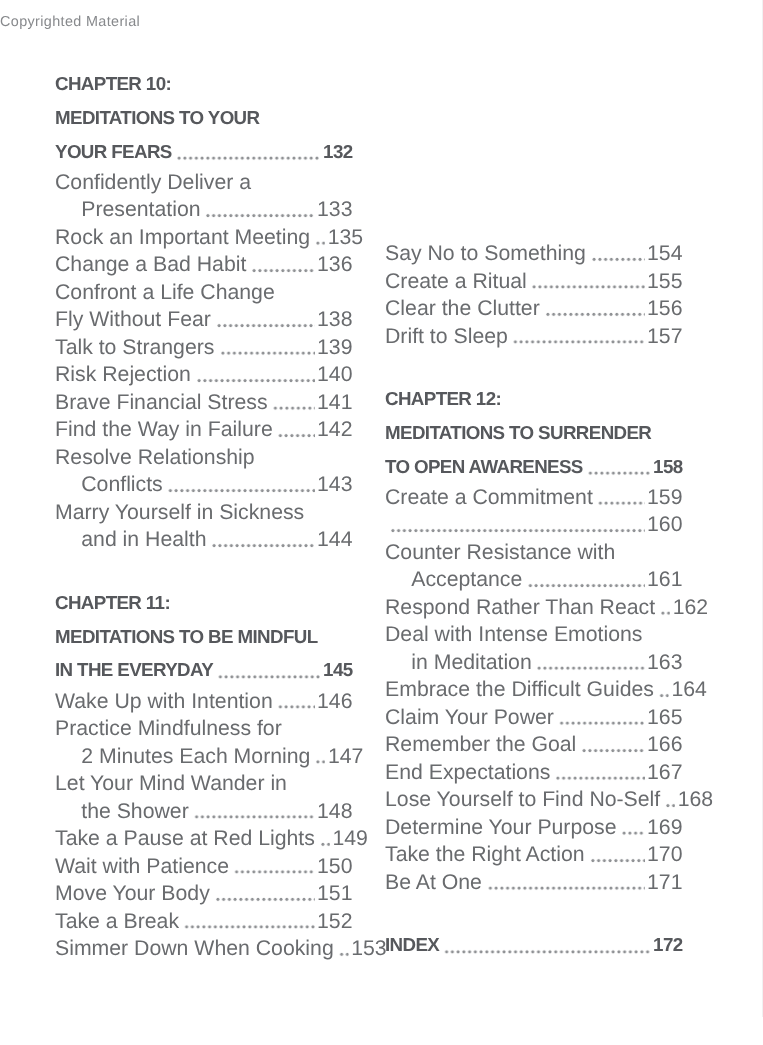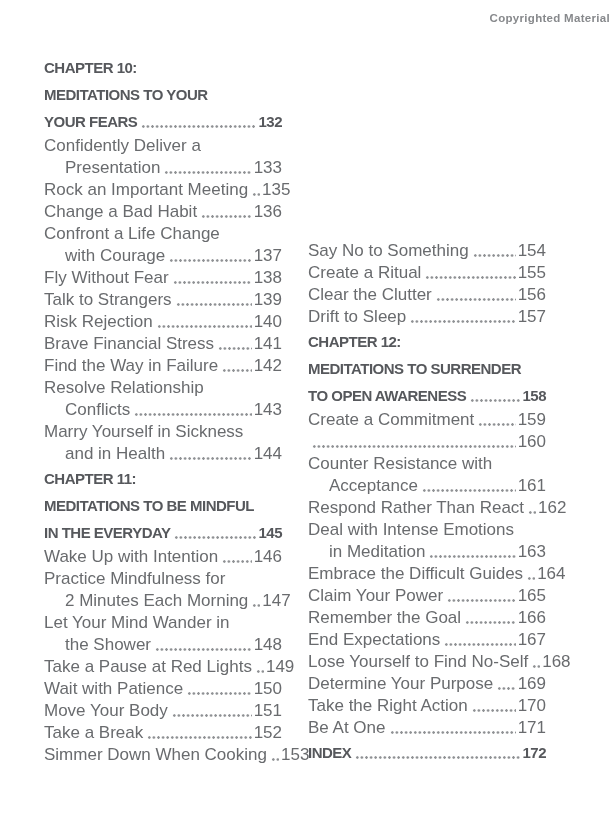--- a/index.html
+++ b/index.html
@@ -6,37 +6,37 @@
   .page {
     position:relative;
     width:610px; height:836px;
     margin:0 auto;
     background:#ffffff;
     font-family:"Liberation Sans", sans-serif;
     overflow:hidden;
   }
   .copyright {
     padding-top:11px;
-    text-align:right;
+    text-align:left;
     font-size:11.5px;
     line-height:15px;
-    font-weight:700;
+    font-weight:400;
     letter-spacing:0.3px;
     color:#87898c;
   }
   .columns {
     display:flex;
     gap:26px;
     margin:28px 64px 0 44px;
     align-items:flex-end;
   }
   .column { flex:1; min-width:0; }
 
   .block { margin:0; }
-  .block.chapter, .block.index { }
+  .block.chapter, .block.index { margin-top:26px; }
   .column > .block:first-child { margin-top:0; }
 
   .line, .row { font-size:17px; line-height:22px; color:#696b6e; }
   .block.chapter .line, .block.chapter .row,
   .block.index .line, .block.index .row {
     font-weight:700;
     color:#56585c;
     font-size:15px;
     line-height:27px;
     letter-spacing:-0.5px;
@@ -94,25 +94,20 @@
         </div>
         <div class="block entry">
           <div class="row">
             <span class="t">Change a Bad Habit</span>
             <span class="leader"></span>
             <span class="pg">136</span>
           </div>
         </div>
         <div class="block entry">
           <div class="line">Confront a Life Change</div>
-          <div class="row indent">
-            <span class="t">with Courage</span>
-            <span class="leader"></span>
-            <span class="pg">137</span>
-          </div>
         </div>
         <div class="block entry">
           <div class="row">
             <span class="t">Fly Without Fear</span>
             <span class="leader"></span>
             <span class="pg">138</span>
           </div>
         </div>
         <div class="block entry">
           <div class="row">

